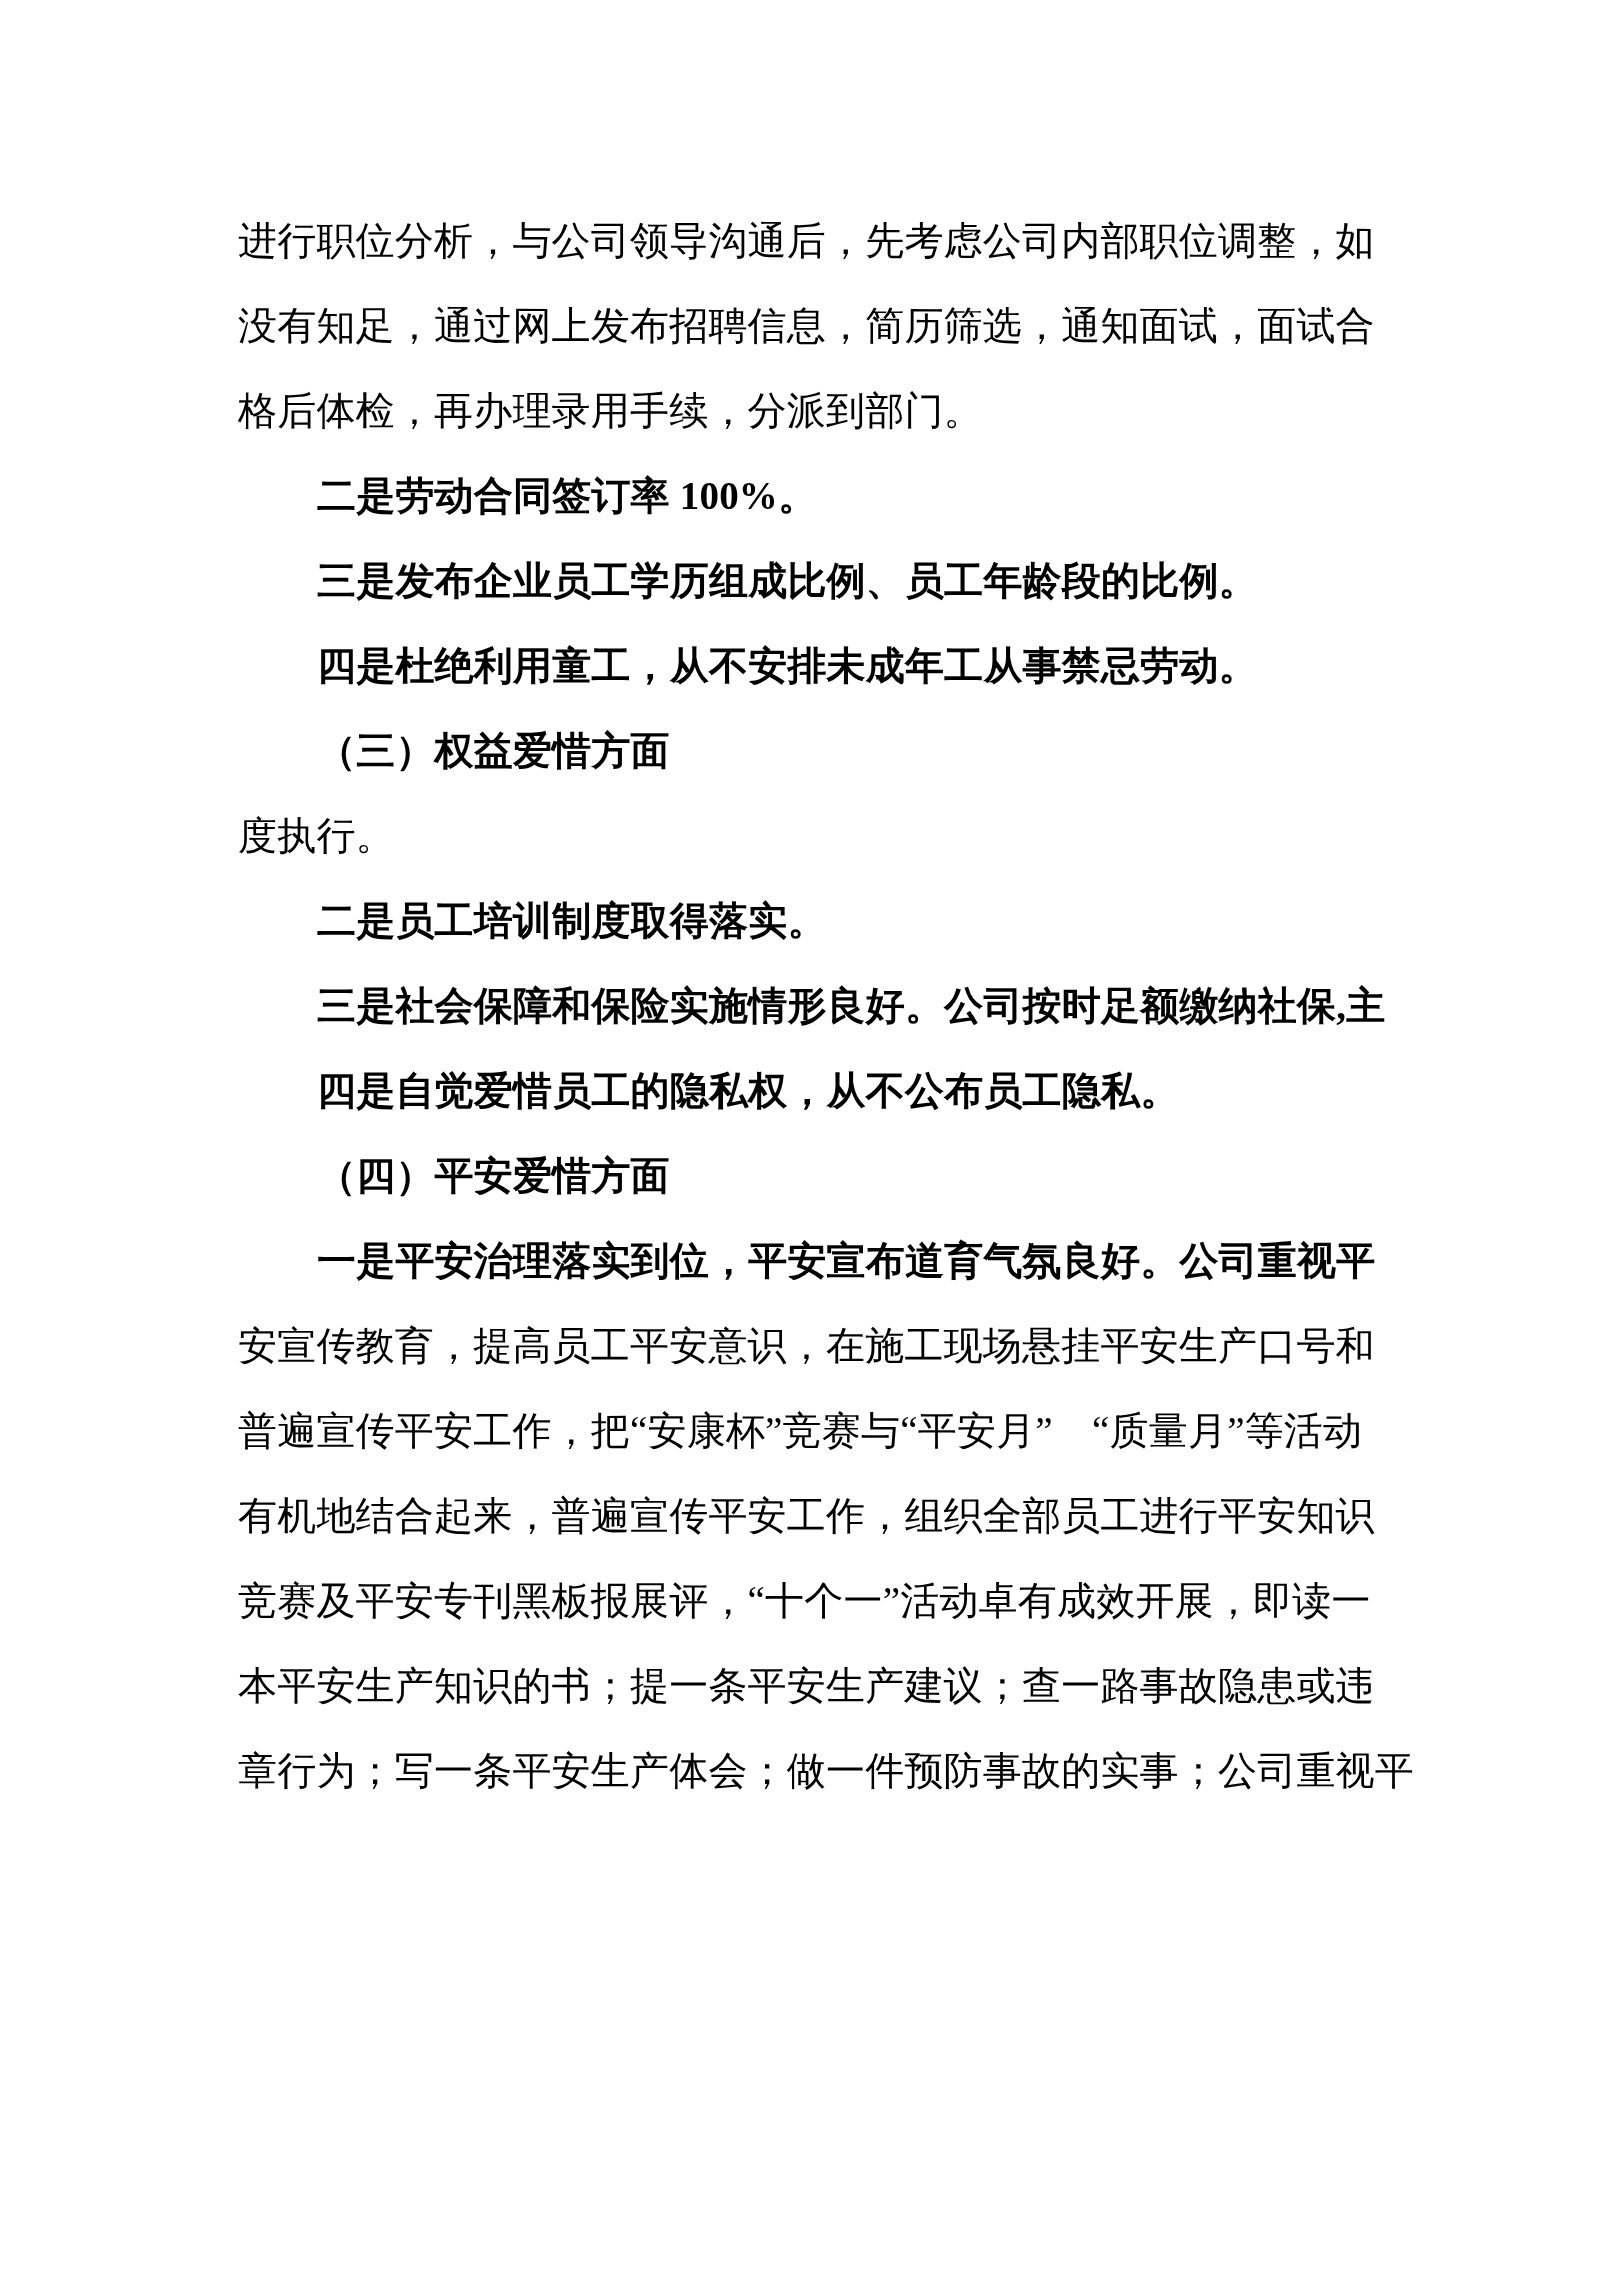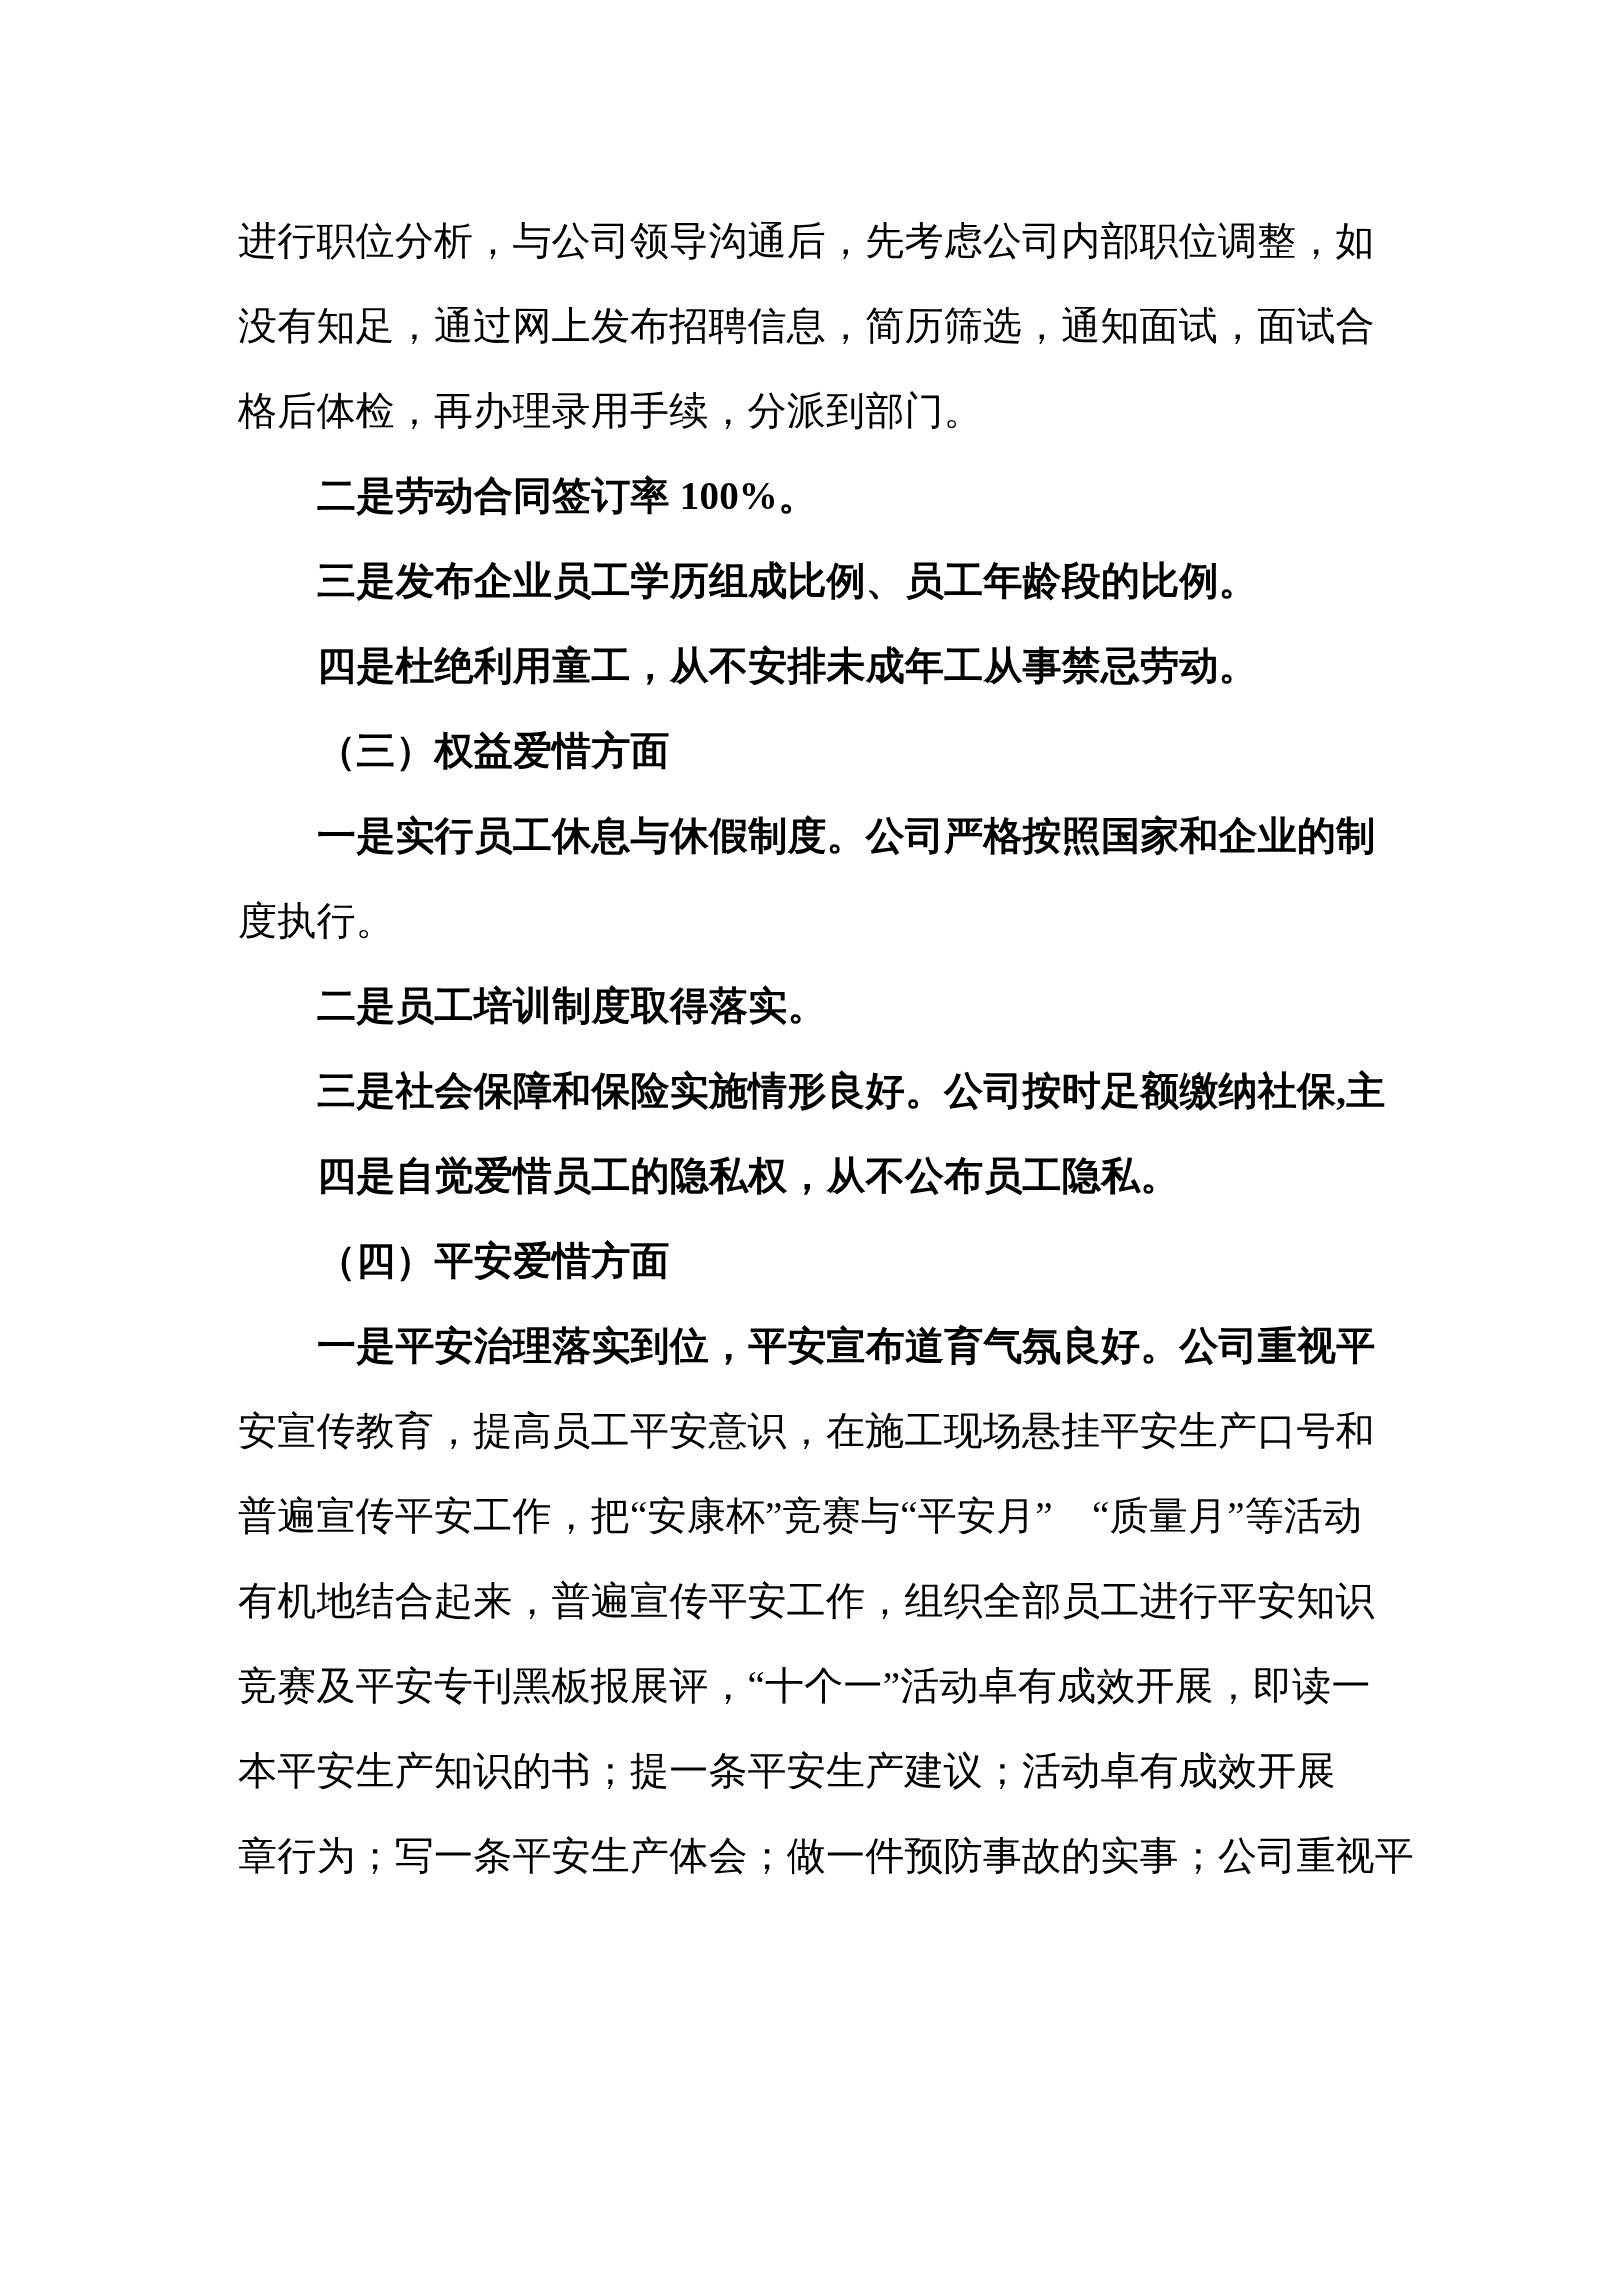--- a/index.html
+++ b/index.html
@@ -40,28 +40,27 @@
 
 <div class="page">
   <div class="text-block">
     <div class="line" data-indent="false">进行职位分析，与公司领导沟通后，先考虑公司内部职位调整，如</div>
     <div class="line" data-indent="false">没有知足，通过网上发布招聘信息，简历筛选，通知面试，面试合</div>
     <div class="line" data-indent="false">格后体检，再办理录用手续，分派到部门。</div>
     <div class="line" data-indent="true">二是劳动合同签订率 100%。</div>
     <div class="line" data-indent="true">三是发布企业员工学历组成比例、员工年龄段的比例。</div>
     <div class="line" data-indent="true">四是杜绝利用童工，从不安排未成年工从事禁忌劳动。</div>
     <div class="line" data-indent="true">（三）权益爱惜方面</div>
-    <div class="line" data-indent="true">一是实行员工休息与休假制度。公司严格按照国家和企业的制</div>
     <div class="line" data-indent="false">度执行。</div>
     <div class="line" data-indent="true">二是员工培训制度取得落实。</div>
     <div class="line" data-indent="true">三是社会保障和保险实施情形良好。公司按时足额缴纳社保,主</div>
     <div class="line" data-indent="true">四是自觉爱惜员工的隐私权，从不公布员工隐私。</div>
     <div class="line" data-indent="true">（四）平安爱惜方面</div>
     <div class="line" data-indent="true">一是平安治理落实到位，平安宣布道育气氛良好。公司重视平</div>
     <div class="line" data-indent="false">安宣传教育，提高员工平安意识，在施工现场悬挂平安生产口号和</div>
     <div class="line" data-indent="false">普遍宣传平安工作，把“安康杯”竞赛与“平安月”　“质量月”等活动</div>
     <div class="line" data-indent="false">有机地结合起来，普遍宣传平安工作，组织全部员工进行平安知识</div>
     <div class="line" data-indent="false">竞赛及平安专刊黑板报展评，“十个一”活动卓有成效开展，即读一</div>
-    <div class="line" data-indent="false">本平安生产知识的书；提一条平安生产建议；活动卓有成效开展</div>
+    <div class="line" data-indent="false">本平安生产知识的书；提一条平安生产建议；查一路事故隐患或违</div>
     <div class="line" data-indent="false">章行为；写一条平安生产体会；做一件预防事故的实事；公司重视平</div>
   </div>
 </div>
 
 
 </body></html>

